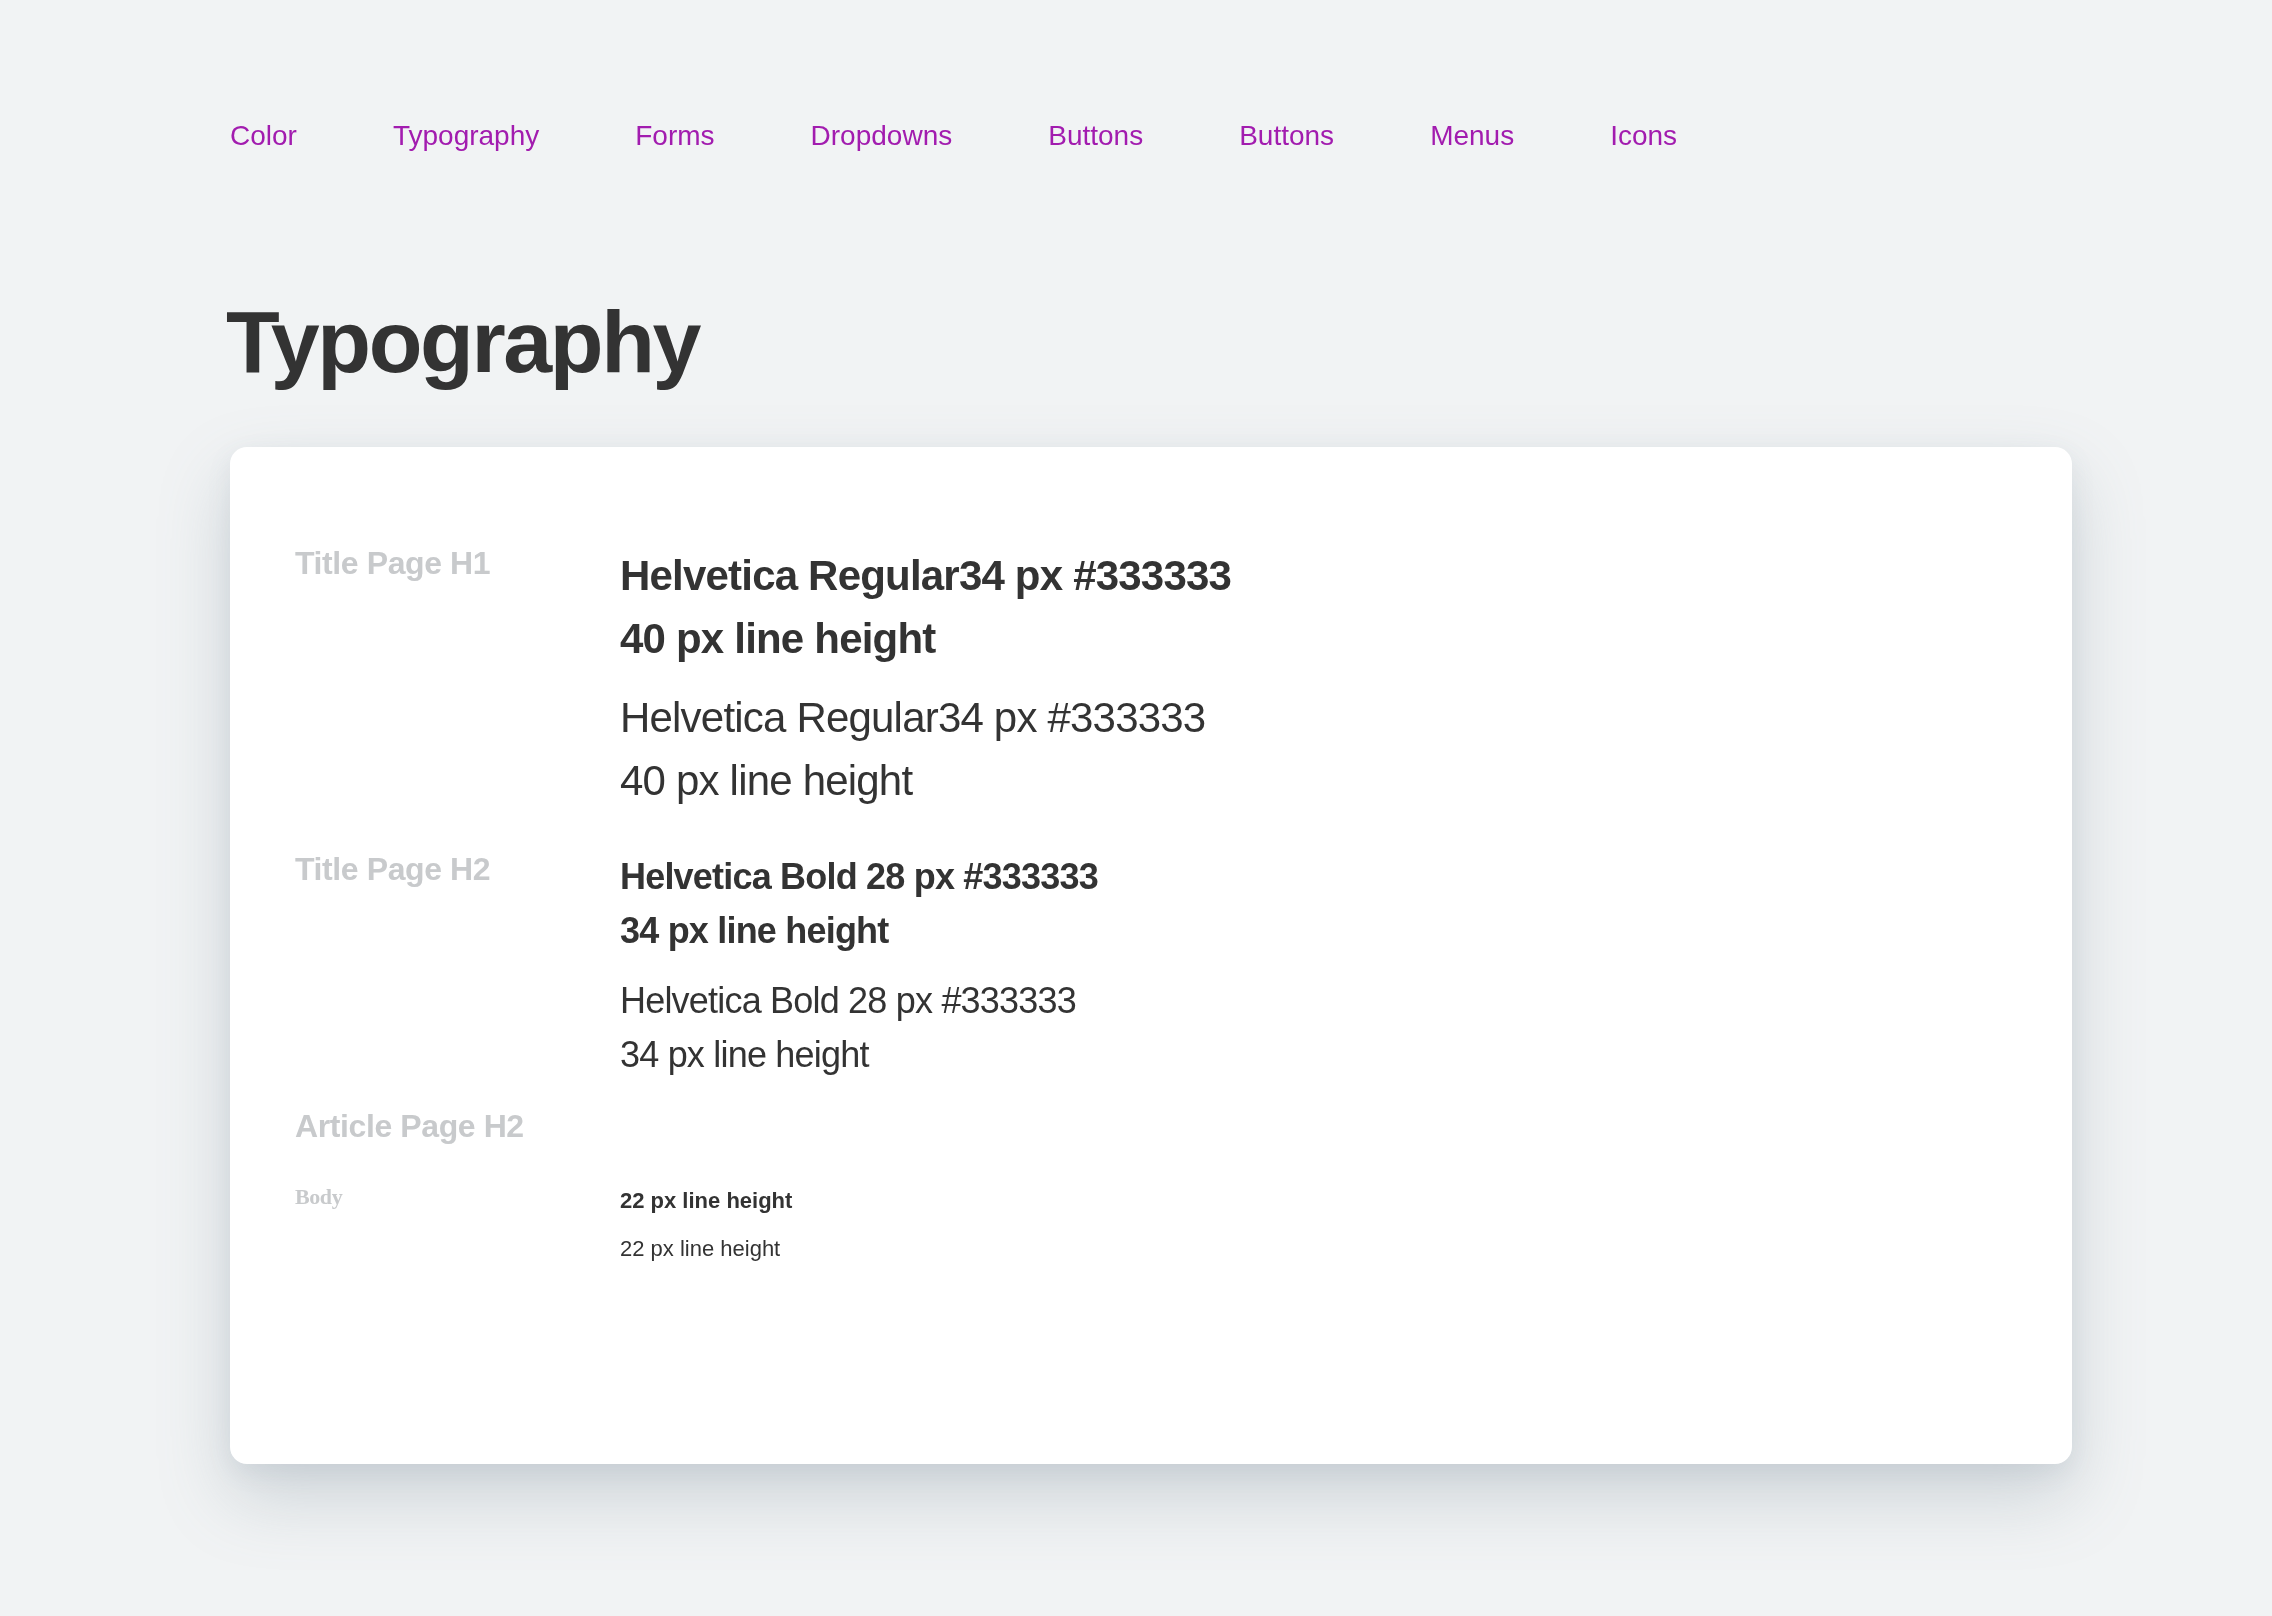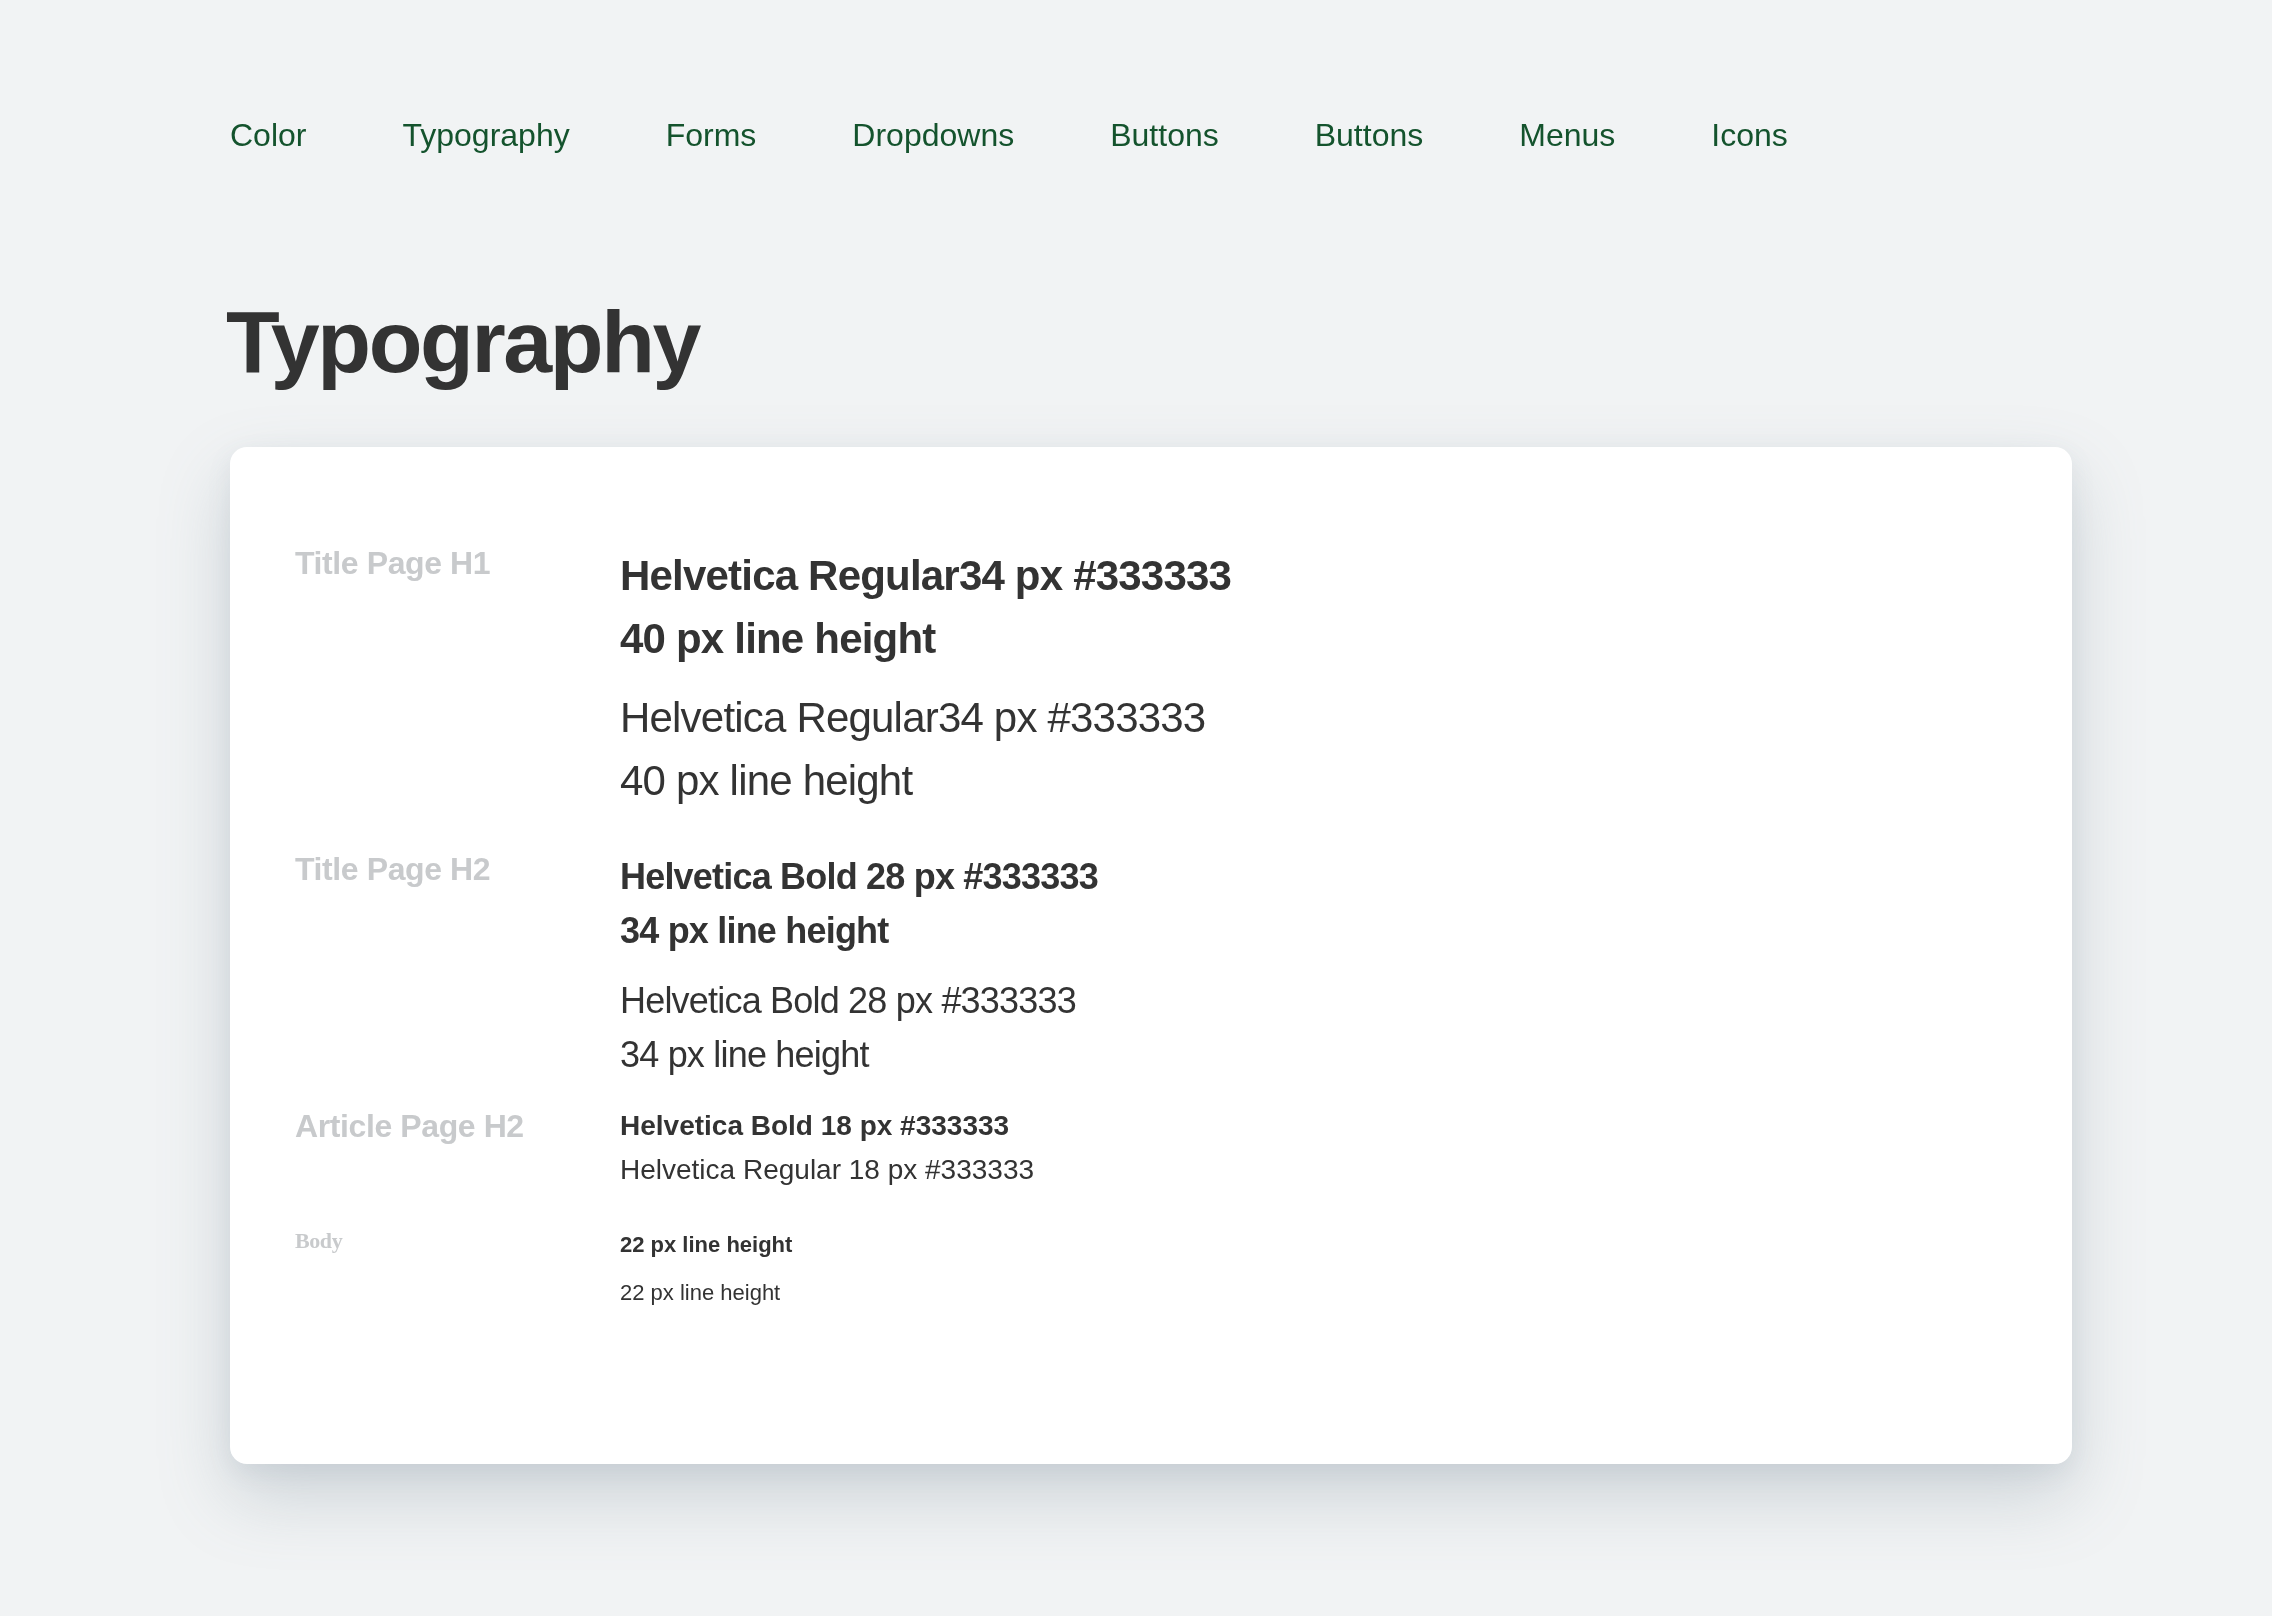--- a/index.html
+++ b/index.html
@@ -15,23 +15,23 @@
   
   .nav {
     position: absolute;
     left: 230px;
     top: 118px;
     display: flex;
     gap: 96px;
     align-items: baseline;
   }
   .nav a {
-    font-size: 32px;
+    font-size: 28px;
     line-height: 35px;
-    color: #14532d;
+    color: #a21caf;
     text-decoration: none;
     cursor: pointer;
     letter-spacing: 0;
   }
 
   
   .page-title {
     position: absolute;
     left: 226px;
     top: 294px;
@@ -142,28 +142,20 @@
         <div>Helvetica Bold 28 px #333333</div>
         <div>34 px line height</div>
       </div>
     </div>
   </div>
 
   <div class="row row-article">
     <div class="label-col">
       <div class="row-label">Article Page H2</div>
     </div>
-    <div class="content-col">
-      <div class="spec-bold">
-        <div>Helvetica Bold 18 px #333333</div>
-      </div>
-      <div class="spec-regular">
-        <div>Helvetica Regular 18 px #333333</div>
-      </div>
-    </div>
   </div>
 
   <div class="row row-body">
     <div class="label-col">
       <div class="row-label">Body</div>
     </div>
     <div class="content-col">
       <div class="spec-bold">
         <div>22 px line height</div>
       </div>

